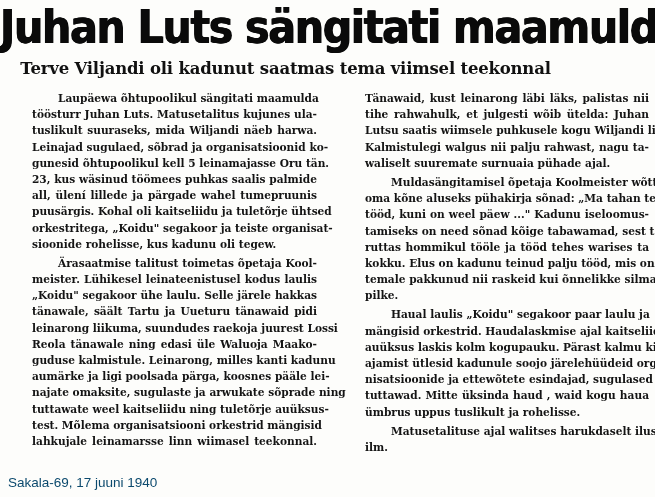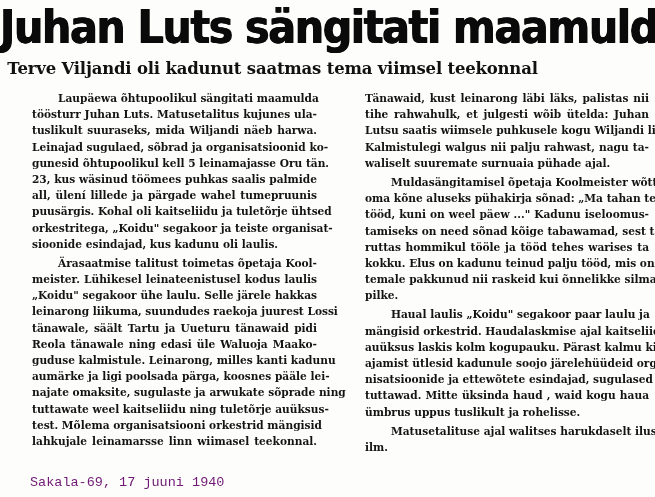--- a/index.html
+++ b/index.html
@@ -34,21 +34,21 @@
       line-height: 46px;
       letter-spacing: -1.2px;
       color: #0a0a0a;
       transform: scaleY(1.12);
       transform-origin: top center;
       white-space: nowrap;
       text-shadow: 0.6px 0 0 #0a0a0a, -0.6px 0 0 #0a0a0a;
     }
     .subheadline {
       position: absolute;
-      left: 2px;
+      left: 15px;
       top: 58px;
       width: 541px;
       text-align: center;
       font-family: "DejaVu Serif", serif;
       font-weight: bold;
       font-size: 16.5px;
       line-height: 22px;
       letter-spacing: -0.2px;
       color: #111;
       white-space: nowrap;
@@ -86,26 +86,25 @@
     .line.last {
       text-align-last: left;
     }
     .line.indent {
       padding-left: 26px;
     }
     .caption {
       position: absolute;
       left: 8px;
       top: 474px;
-      font-family: Liberation Mono, monospace;
+      font-family: Liberation Sans, sans-serif;
       font-size: 13.5px;
       line-height: 18px;
-      color: #701a75;
+      color: #0c4a6e;
       white-space: nowrap;
-      margin-left: 22px;
     }
   </style>
 </head>
 <body>
 
 <div class="clipping">
 
   <div class="headline">Juhan Luts sängitati maamulda</div>
 
   <div class="subheadline">Terve Viljandi oli kadunut saatmas tema viimsel teekonnal</div>
@@ -114,28 +113,28 @@
     <div class="para">
       <span class="line indent">Laupäewa õhtupoolikul sängitati maamulda</span>
       <span class="line">töösturr Juhan Luts. Matusetalitus kujunes ula-</span>
       <span class="line">tuslikult suuraseks, mida Wiljandi näeb harwa.</span>
       <span class="line">Leinajad sugulaed, sõbrad ja organisatsioonid ko-</span>
       <span class="line">gunesid õhtupoolikul kell 5 leinamajasse Oru tän.</span>
       <span class="line">23, kus wäsinud töömees puhkas saalis palmide</span>
       <span class="line">all, ülení lillede ja pärgade wahel tumepruunis</span>
       <span class="line">puusärgis. Kohal oli kaitseliidu ja tuletõrje ühtsed</span>
       <span class="line">orkestritega, „Koidu" segakoor ja teiste organisat-</span>
-      <span class="line last">sioonide esindajad, kus kadunu oli laulis.</span>
+      <span class="line last">sioonide rohelisse, kus kadunu oli tegew.</span>
     </div>
     <div class="para">
       <span class="line indent">Ärasaatmise talitust toimetas õpetaja Kool-</span>
       <span class="line">meister. Lühikesel leinateenistusel kodus laulis</span>
       <span class="line">„Koidu" segakoor ühe laulu. Selle järele hakkas</span>
+      <span class="line">tänawale, säält Tartu ja Uueturu tänawaid pidi</span>
       <span class="line">leinarong liikuma, suundudes raekoja juurest Lossi</span>
-      <span class="line">tänawale, säält Tartu ja Uueturu tänawaid pidi</span>
       <span class="line">Reola tänawale ning edasi üle Waluoja Maako-</span>
       <span class="line">guduse kalmistule. Leinarong, milles kanti kadunu</span>
       <span class="line">aumärke ja ligi poolsada pärga, koosnes pääle lei-</span>
       <span class="line">najate omaksite, sugulaste ja arwukate sõprade ning</span>
       <span class="line">tuttawate weel kaitseliidu ning tuletõrje auüksus-</span>
       <span class="line">test. Mõlema organisatsiooni orkestrid mängisid</span>
       <span class="line">lahkujale leinamarsse linn wiimasel teekonnal.</span>
     </div>
   </div>
 

